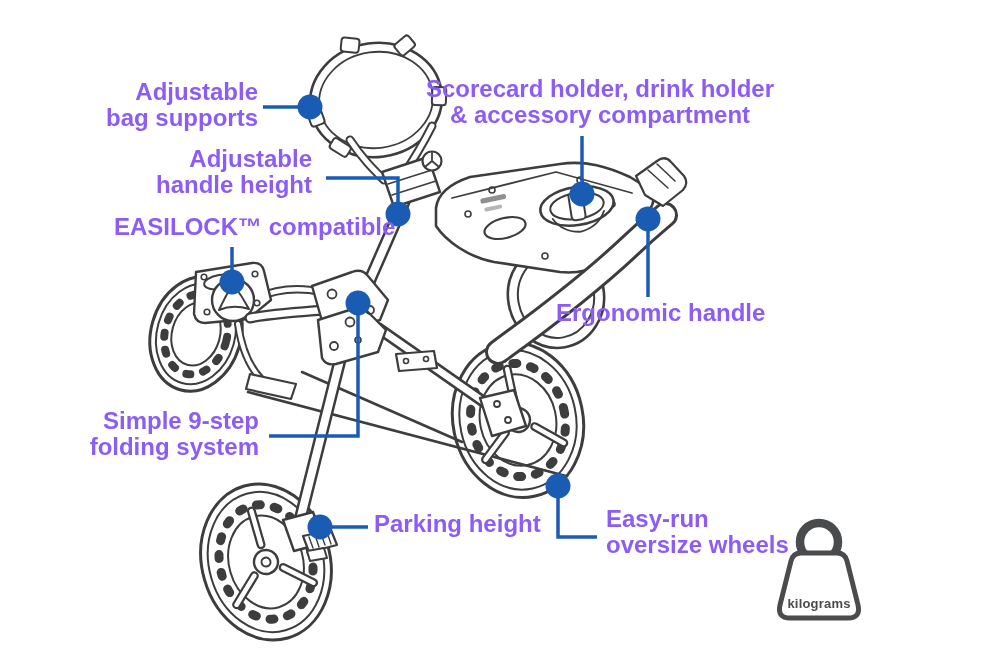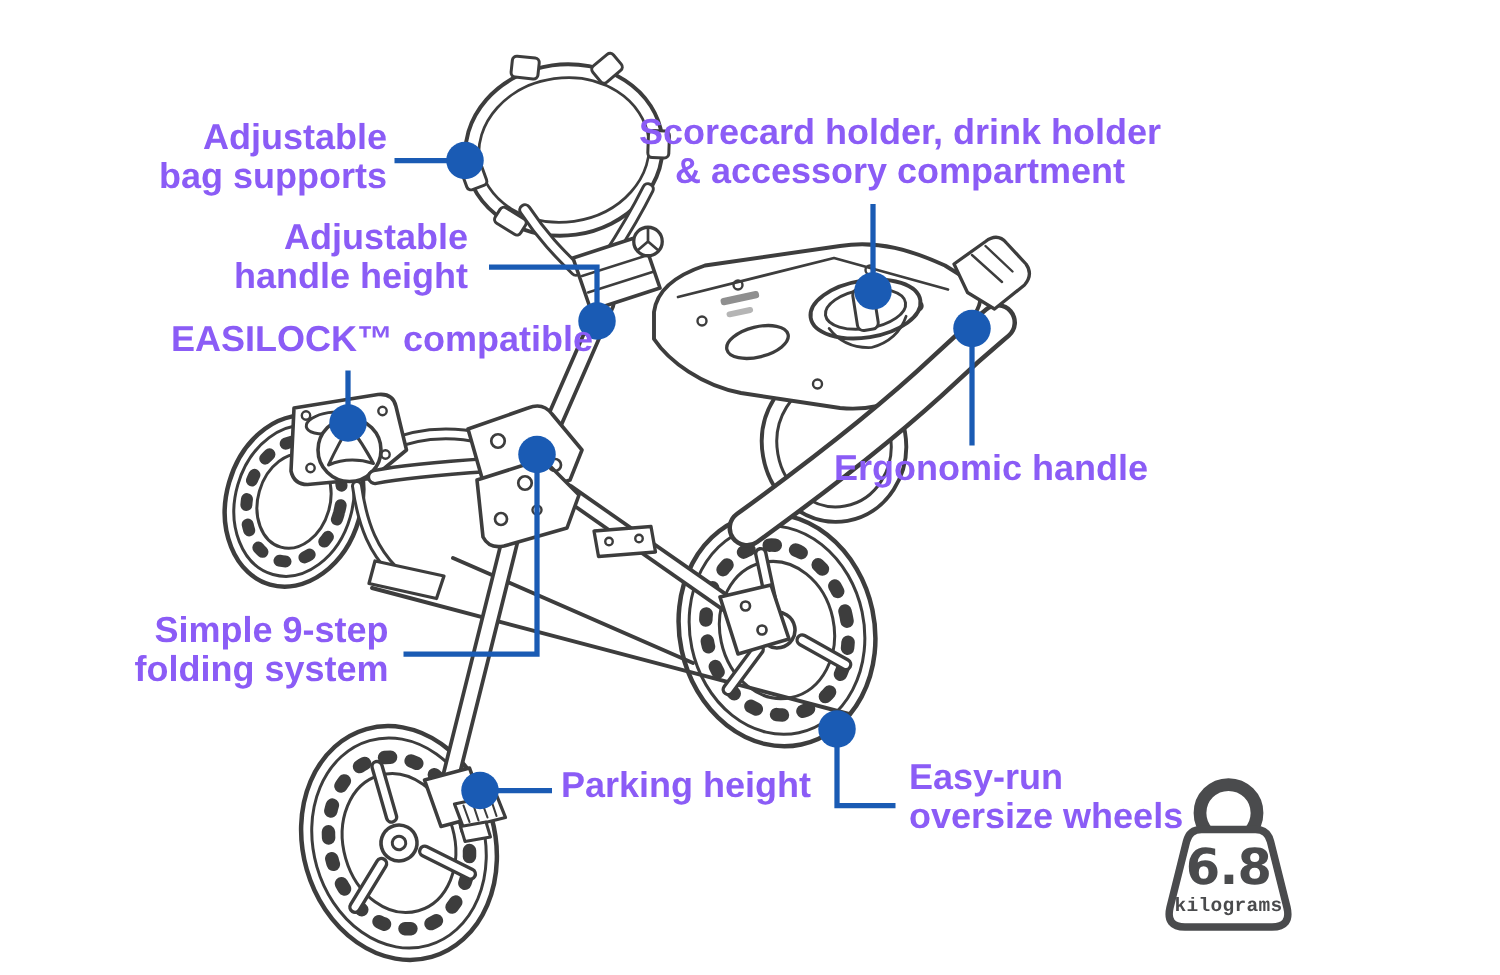--- a/index.html
+++ b/index.html
@@ -17,21 +17,21 @@
   #lbl-ergo{left:556px;top:300px;}
   #lbl-fold{right:741px;top:408px;}
   #lbl-park{left:374px;top:511px;}
   #lbl-easy{left:606px;top:506px;}
   #weight-badge{position:absolute;left:766px;top:512px;width:106px;height:112px;}
   #weight-badge svg{position:absolute;left:0;top:0;}
   #weight-value{position:absolute;left:0;top:46px;width:106px;text-align:center;
     font-family:"DejaVu Sans",sans-serif;font-weight:bold;font-size:33px;
     letter-spacing:-0.5px;color:#4a4b4d;}
   #weight-unit{position:absolute;left:0;top:84px;width:106px;text-align:center;
-    font-family:Liberation Mono, monospace;font-weight:bold;font-size:13px;
+    font-family:Liberation Sans, sans-serif;font-weight:bold;font-size:13px;
     letter-spacing:0.2px;color:#4a4b4d;}
 </style>
 </head>
 <body>
 
 <div id="canvas">
 
   <svg id="cart-svg" width="1000" height="650" viewBox="0 0 1000 650" aria-hidden="true">
     <g fill="none" stroke="#3d3d3d" stroke-linecap="round" stroke-linejoin="round">
 
@@ -215,17 +215,16 @@
   <div class="label" id="lbl-easy">Easy-run
 oversize wheels</div>
 
   <div id="weight-badge">
     <svg width="106" height="112" viewBox="0 0 106 112" aria-hidden="true">
       <g fill="none" stroke="#4a4b4d" stroke-linejoin="round">
         <circle cx="53" cy="30" r="19" stroke-width="8.5"></circle>
         <path d="M35,41 L71,41 Q79,41 81,49 L92,93 Q95,106 82,106 L24,106 Q11,106 14,93 L25,49 Q27,41 35,41 Z" fill="#ffffff" stroke-width="5"></path>
       </g>
     </svg>
-    <div id="weight-value">6.8</div>
     <div id="weight-unit">kilograms</div>
   </div>
 
 </div>
 
 </body></html>

